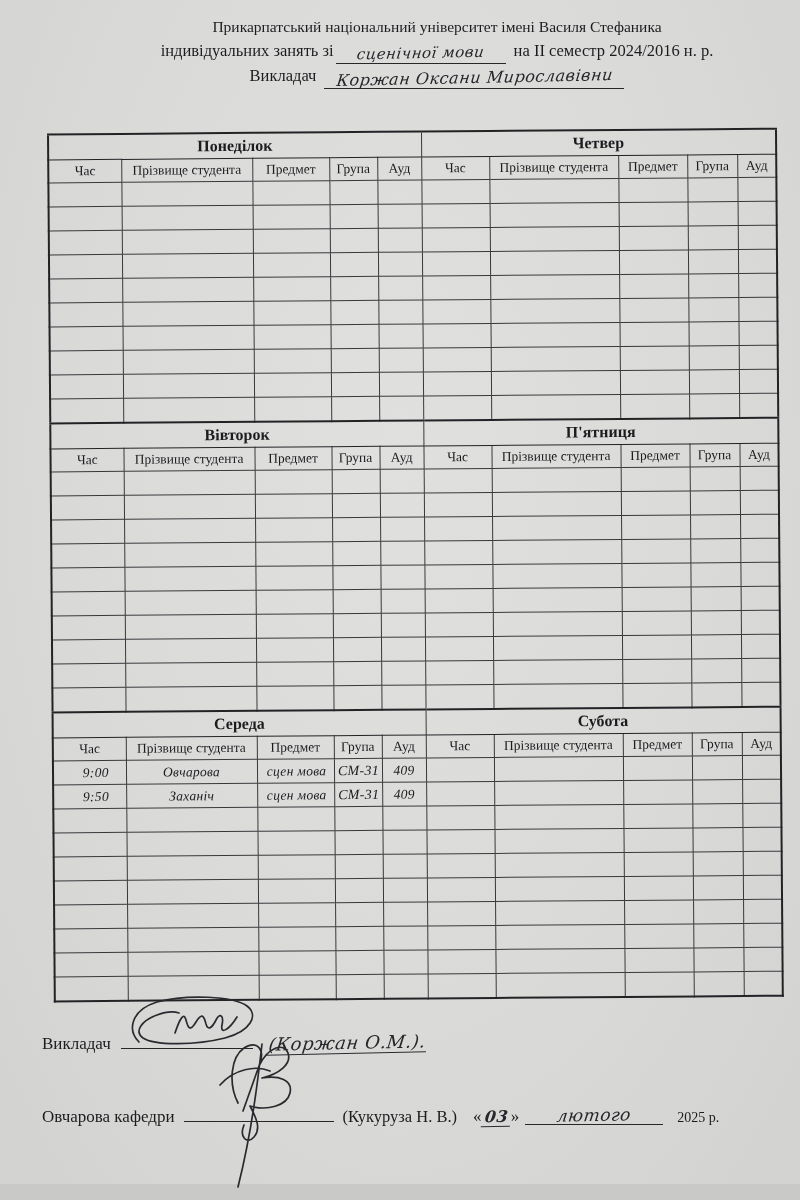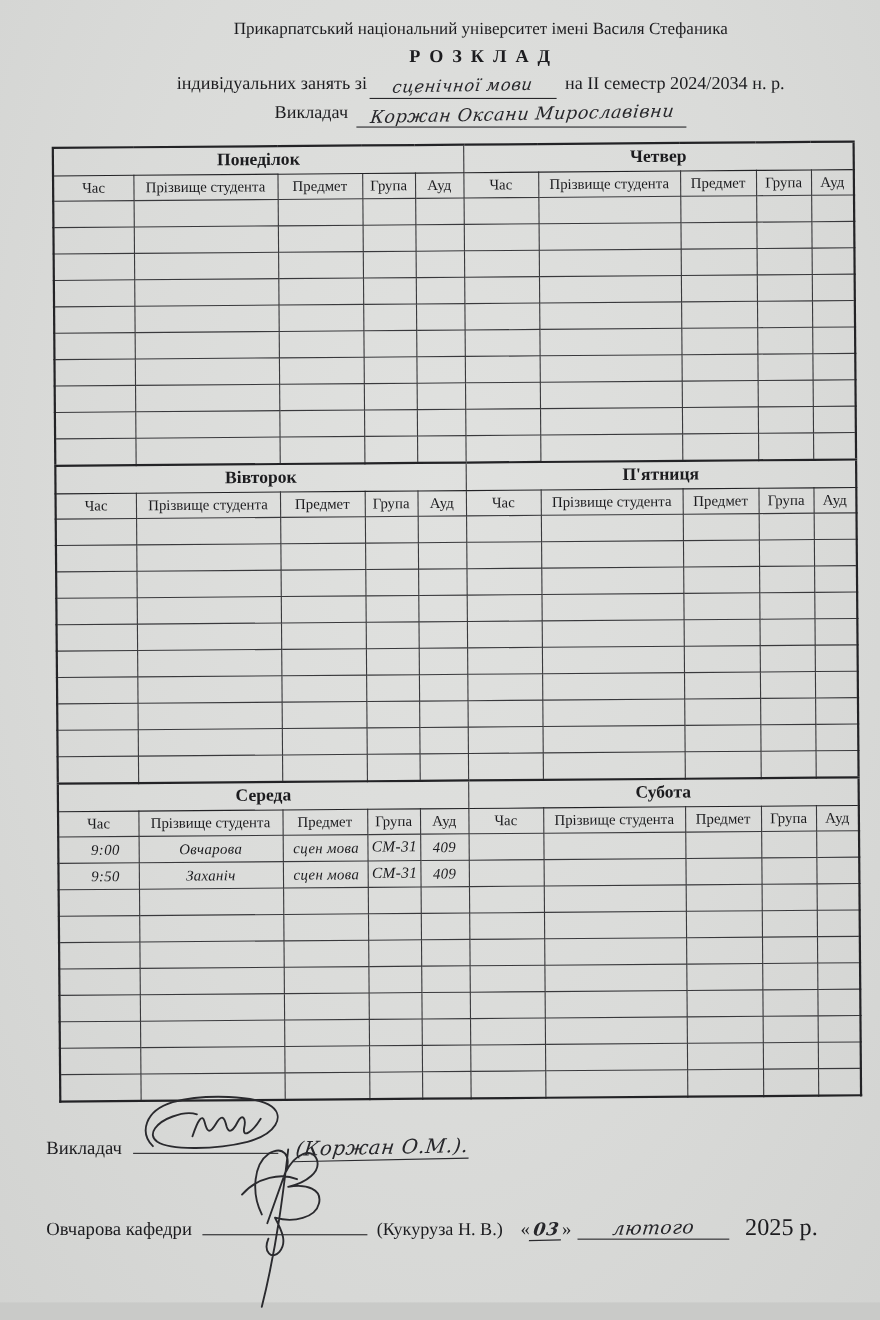--- a/index.html
+++ b/index.html
@@ -63,32 +63,31 @@
   .sig{position:absolute;pointer-events:none;}
   .teacher-sig{left:2px;top:-36px;}
   .head-sig{left:14px;top:-64px;}
   .hw-name{font-size:18px;margin-left:14px;border-bottom:1.2px solid #2a2a2e;padding:0 2px 0 2px;}
   .printed{font-size:16.5px;}
   .head-name{margin-left:8px;}
   .date-part{margin-left:16px;font-size:17px;}
   .day-hw{font-size:16px;font-weight:bold;border-bottom:1.2px solid #2a2a2e;padding:0 3px;}
   .month-line{width:138px;margin-left:6px;text-align:center;}
   .hw-month{font-size:17px;position:relative;top:-1px;}
-  .year{margin-left:14px;font-size:22px;margin-top:43px;}
+  .year{margin-left:14px;font-size:14px;margin-top:43px;}
 </style>
 </head>
 <body>
 
 <div class="sheet">
 
   <header class="doc-header">
     <div class="h-line university">Прикарпатський національний університет імені Василя Стефаника</div>
-    <div class="h-line doc-title">Р О З К Л А Д</div>
     <div class="h-line line4">
-      <span class="printed">індивідуальних занять зі</span><span class="blank subject-blank"><span class="hw hw-subject">сценічної мови</span></span><span class="printed">на ІІ семестр 2024/2034 н. р.</span>
+      <span class="printed">індивідуальних занять зі</span><span class="blank subject-blank"><span class="hw hw-subject">сценічної мови</span></span><span class="printed">на ІІ семестр 2024/2016 н. р.</span>
     </div>
     <div class="h-line line5">
       <span class="printed">Викладач</span><span class="blank teacher-blank"><span class="hw hw-teacher">Коржан Оксани Мирославівни</span></span>
     </div>
   </header>
 
   <table class="schedule">
     <colgroup>
       <col style="width:73px">
         <col style="width:131px">

